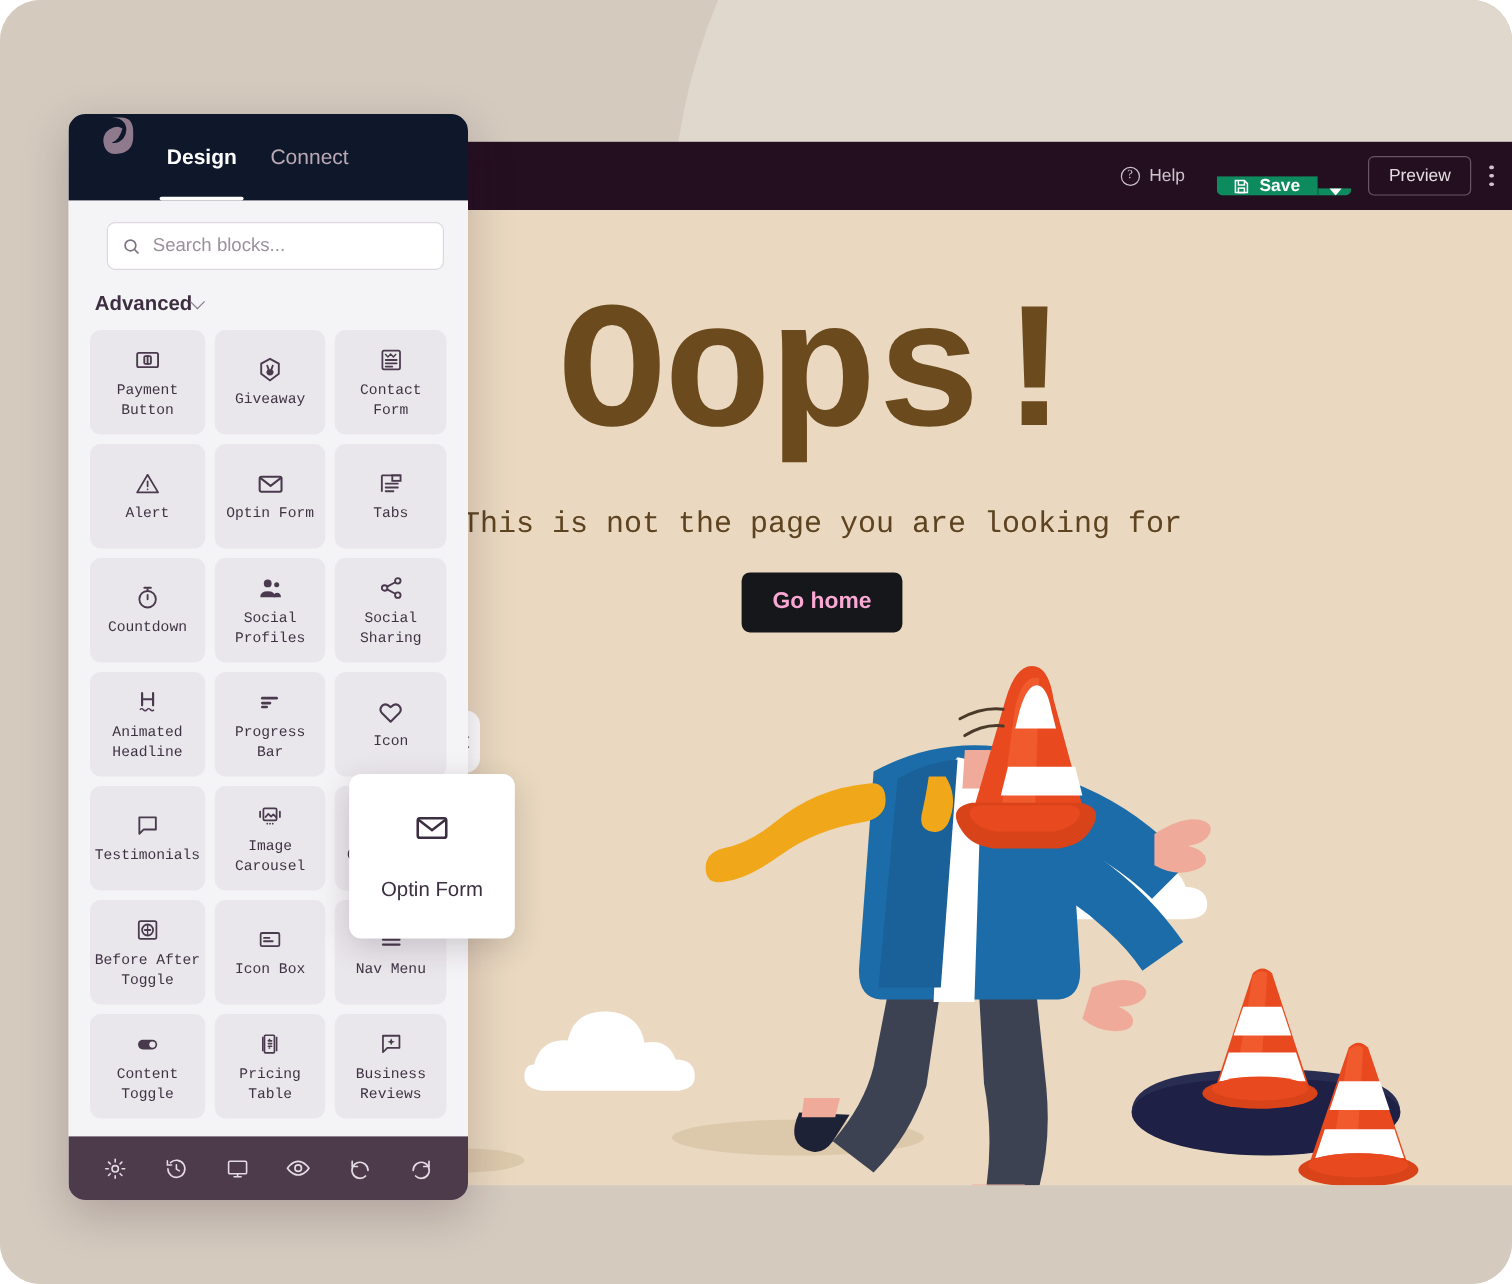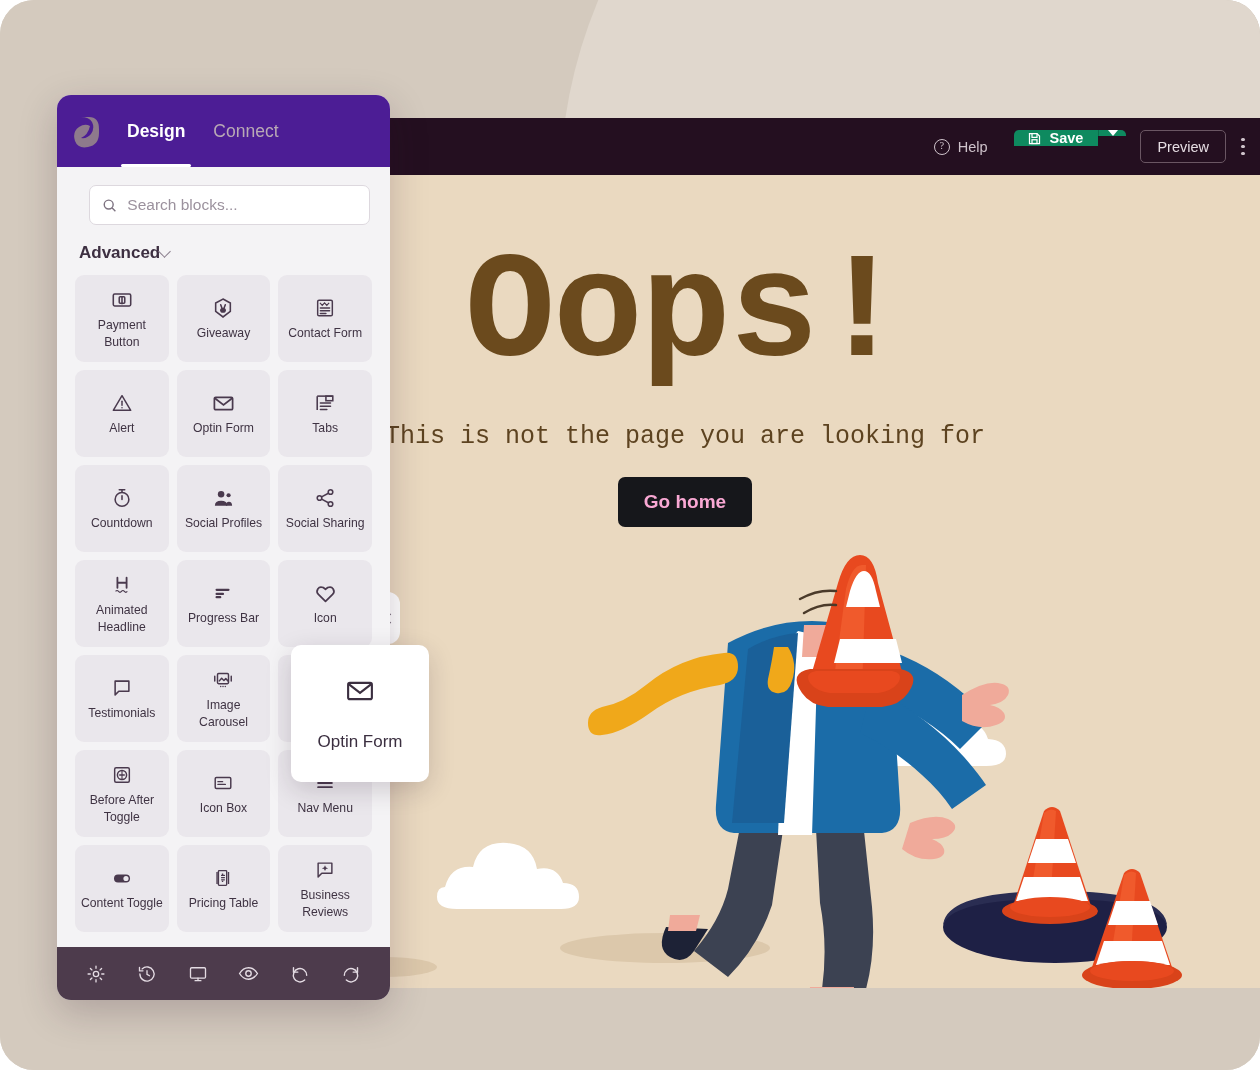--- a/index.html
+++ b/index.html
@@ -53,21 +53,21 @@
     cursor: pointer; padding: 6px 10px;
   }
   .icon-q {
     width: 16px; height: 16px; border-radius: 50%;
     border: 1.4px solid #cfc3cb;
     display: flex; align-items: center; justify-content: center;
     font-size: 10.5px; line-height: 1; color: #cfc3cb;
     font-family: "Liberation Serif", serif;
   }
   .save-group {
-    display: flex; align-items: flex-start;
+    display: flex; align-items: flex-end;
     margin-left: 16px; border-radius: 5px; overflow: hidden;
     height: 33px;
   }
   .save-btn {
     background: #0e8a5f; color: #fff;
     display: flex; align-items: center; gap: 8px;
     padding: 0 15px 0 13px; font-size: 14.5px; font-weight: 600;
     cursor: pointer;
   }
   .save-caret {
@@ -140,22 +140,22 @@
   #panel {
     position: absolute; left: 57px; top: 95px;
     width: 333px; height: 905px;
     border-radius: 14px;
     background: #f4f3f5;
     overflow: hidden;
     box-shadow: 0 12px 38px rgba(40,20,40,0.22);
     z-index: 20;
   }
   .panel-head {
-    height: 72px; background: #4c1d95;
-    display: flex; align-items: center; position: relative;
+    height: 72px; background: #0f172a;
+    display: flex; align-items: flex-start; position: relative; padding-left: 12px;
   }
   .logo { width: 56px; display: flex; align-items: center; justify-content: center; }
   .tab {
     font-size: 17.5px; color: #b9a9b5; cursor: pointer;
     padding: 0 14px; position: relative; height: 72px;
     display: flex; align-items: center;
   }
   .tab.active { color: #ffffff; font-weight: 600; }
   .tab.active::after {
     content: ""; position: absolute; left: 8px; right: 8px; bottom: 0;
@@ -182,21 +182,21 @@
   }
   .section-head .t { font-size: 17px; font-weight: 700; color: #3d2f41; }
   .chev-down {
     width: 9px; height: 9px;
     border-right: 1.7px solid #8b7f8e; border-bottom: 1.7px solid #8b7f8e;
     transform: rotate(45deg); margin-top: -4px;
   }
 
   .grid {
     display: grid; grid-template-columns: repeat(3, 1fr);
-    gap: 8px; padding: 0 18px 10px 18px;
+    gap: 8px; padding: 0 18px 10px 18px; font-family: Liberation Mono, monospace;
   }
   .blk {
     background: #eae7ec; border-radius: 9px;
     height: 87px; cursor: pointer;
     display: flex; flex-direction: column;
     align-items: center; justify-content: center; gap: 4px;
     padding: 6px 4px;
   }
   .blk .gl { color: #4a3a4e; display: flex; align-items: center; justify-content: center; height: 26px; }
   .blk .lb {

